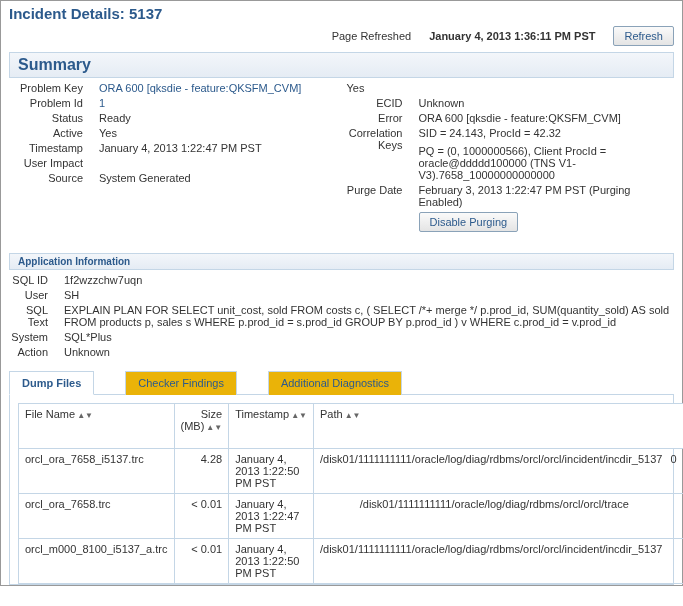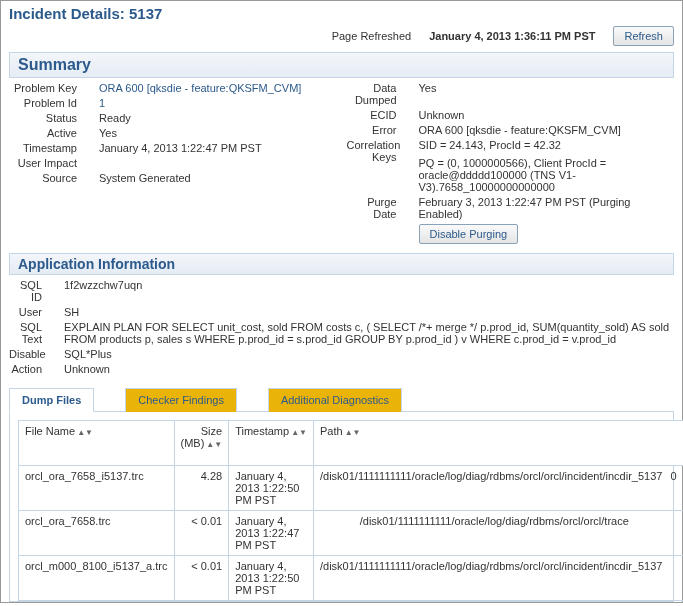--- a/index.html
+++ b/index.html
@@ -5,25 +5,25 @@
   * { box-sizing: border-box; margin: 0; padding: 0; }
   body { font-family: Tahoma, Arial, sans-serif; font-size: 11px; color: #333; background: #fff; width: 683px; }
   .page { border: 1px solid #999; padding: 4px 8px 0 8px; }
   .header-row { display: flex; justify-content: space-between; align-items: flex-start; margin-bottom: 4px; text-align: right; }
   .page-title { font-size: 15px; font-weight: bold; color: #2c5a8c; }
   .refresh-row { display: flex; justify-content: flex-end; align-items: center; gap: 18px; margin-bottom: 6px; }
   .refresh-label { font-size: 11px; }
   .refresh-date { font-weight: bold; font-size: 11px; }
   .btn { background: linear-gradient(#fafafa,#e4e4e4); border: 1px solid #8aa2b8; padding: 3px 10px; font-size: 11px; color: #2c5a8c; cursor: pointer; border-radius: 2px; }
   .section-header { background: linear-gradient(#f3f6fa,#e5ecf4); border: 1px solid #c4d6e6; padding: 3px 8px; font-weight: bold; color: #2c5a8c; font-size: 16px; margin-bottom: 4px; }
-  .subsection-header { background: linear-gradient(#f3f6fa,#e5ecf4); border: 1px solid #c4d6e6; padding: 2px 8px; font-weight: bold; color: #2c5a8c; font-size: 14px; margin: 6px 0 4px 0; }
+  .subsection-header { background: linear-gradient(#f3f6fa,#e5ecf4); border: 1px solid #c4d6e6; padding: 2px 8px; font-weight: bold; color: #2c5a8c; font-size: 10px; margin: 18px 0 4px 0; }
   .cols { display: flex; gap: 10px; margin-bottom: 4px; }
   .col { flex: 1; }
   .kv { display: flex; margin-bottom: 3px; align-items: flex-start; }
-  .kv .k { width: 90px; text-align: right; padding-right: 22px; color: #333; }
+  .kv .k { width: 90px; text-align: right; padding-right: 16px; color: #333; }
   .col2 .kv .k { width: 72px; }
   .kv .v { flex: 1; }
   .link { color: #2c5a8c; cursor: pointer; }
   .appinfo .kv .k { width: 55px; }
   .tabs { display: flex; border-bottom: 1px solid #c4d6e6; margin-top: 12px; gap: 32px; }
   .tab { padding: 5px 12px; border: 1px solid #c4d6e6; border-bottom: none; background: #eab308; color: #2c5a8c; font-size: 11px; cursor: pointer; position: relative; top: 1px; margin-right: -1px; }
   .tab.active { background: #fff; font-weight: bold; border-bottom: 1px solid #fff; }
   .table-wrap { border: 1px solid #c4d6e6; border-top: none; padding: 8px 24px 0 8px; }
   table { width: 100%; border-collapse: collapse; font-size: 11px; }
   th { text-align: left; font-weight: normal; color: #333; border: 1px solid #c4d6e6; padding: 4px 6px 16px 6px; background: #fff; vertical-align: top; }
@@ -74,21 +74,20 @@
           <div class="k">User Impact</div>
           <div class="v"></div>
         </div>
       <div class="kv">
           <div class="k">Source</div>
           <div class="v">System Generated</div>
         </div>
     </div>
     <div class="col col2">
       <div class="kv">
-          <div class="k">Data Dumped</div>
           <div class="v">Yes</div>
         </div>
       <div class="kv">
           <div class="k">ECID</div>
           <div class="v">Unknown</div>
         </div>
       <div class="kv">
           <div class="k">Error</div>
           <div class="v">ORA 600 [qksdie - feature:QKSFM_CVM]</div>
         </div>
@@ -119,21 +118,21 @@
       </div>
     <div class="kv">
         <div class="k">User</div>
         <div class="v">SH</div>
       </div>
     <div class="kv">
         <div class="k">SQL Text</div>
         <div class="v">EXPLAIN PLAN FOR SELECT unit_cost, sold FROM costs c, ( SELECT /*+ merge */ p.prod_id, SUM(quantity_sold) AS sold FROM products p, sales s WHERE p.prod_id = s.prod_id GROUP BY p.prod_id ) v WHERE c.prod_id = v.prod_id</div>
       </div>
     <div class="kv">
-        <div class="k">Disable</div>
+        <div class="k">System</div>
         <div class="v">SQL*Plus</div>
       </div>
     <div class="kv">
         <div class="k">Action</div>
         <div class="v">Unknown</div>
       </div>
   </div>
 
   <div class="tabs">
     <div class="tab active">Dump Files</div>

